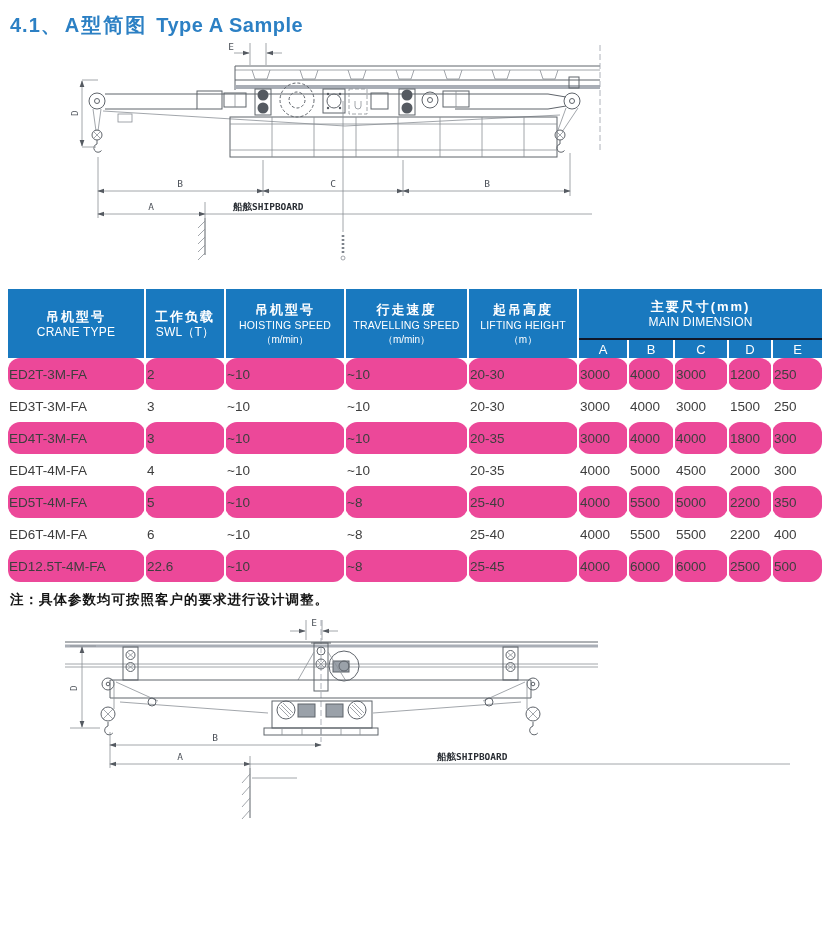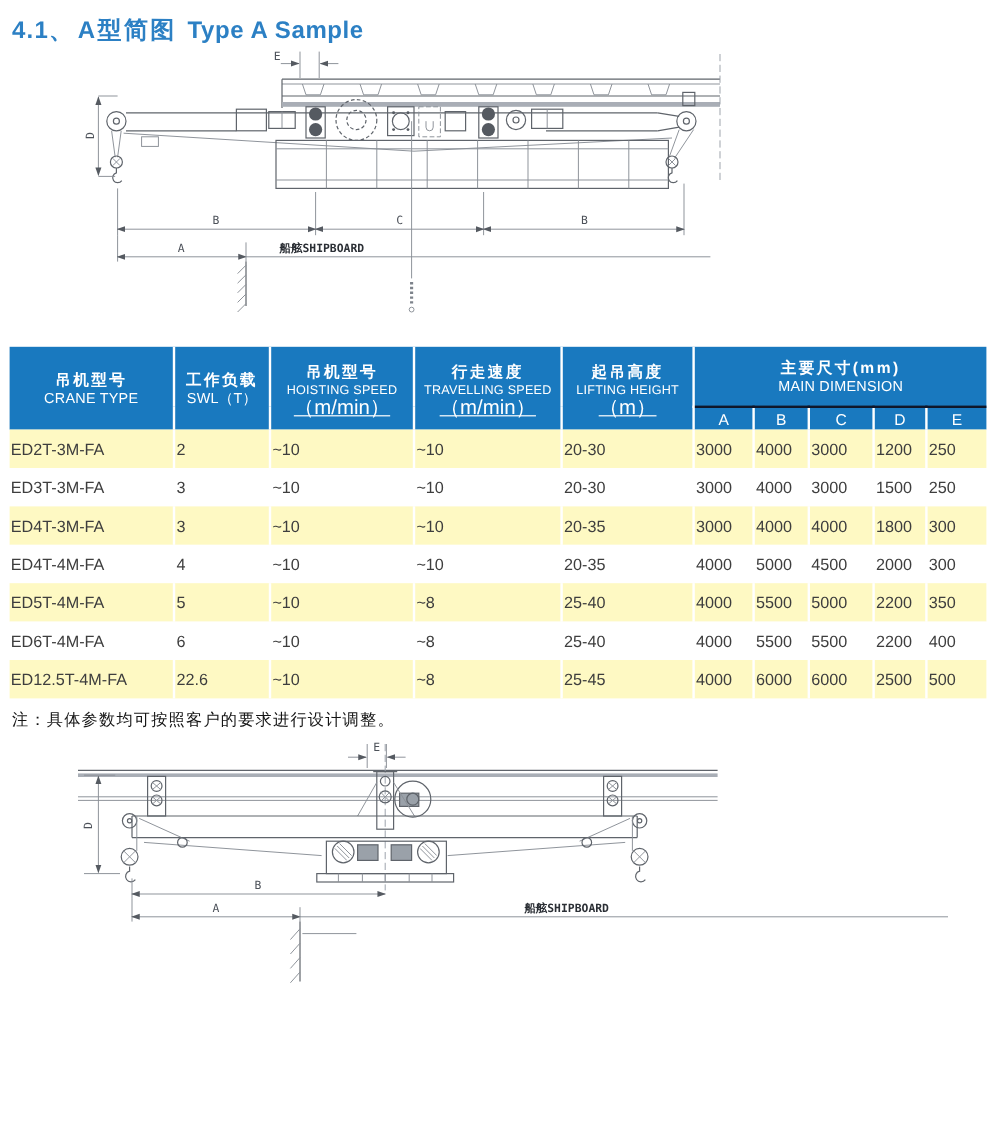--- a/index.html
+++ b/index.html
@@ -13,28 +13,28 @@
   #title-43{padding-top:24px;height:27px;}
   svg.drawing{display:block;}
   
   table.spec{table-layout:fixed;width:814px;margin-left:8px;border-collapse:collapse;}
   table.spec th{background:#1979bf;color:#fff;font-weight:normal;padding:0;vertical-align:middle;}
   table.spec .hrow1{height:50px;}
   table.spec .hrow2 th{height:18px;font-size:13px;}
   .h-zh{font-size:13px;font-weight:bold;letter-spacing:2px;line-height:17px;}
   .h-en{font-size:12px;line-height:15px;letter-spacing:0.2px;}
   .h-en.cond{font-size:10.5px;}
-  .h-unit{font-size:17px;line-height:14px;text-decoration:underline;}
+  .h-unit{font-size:10px;line-height:14px;}
   table.spec td{height:30px;font-size:13.5px;color:#3e3e3e;background:#fff;}
-  tr.stripe td{background:#fef9c3;}
+  tr.stripe td{background:#ec4899;border-radius:12px;}
   .br{border-right:2px solid #fff;}
   .bb{border-bottom:2px solid #0f172a;}
   
   .note{margin:9px 0 0 10px;color:#141414;font-size:13.5px;line-height:17.5px;}
-  .note-zh{font-weight:400;letter-spacing:1px;}
+  .note-zh{font-weight:700;letter-spacing:1px;}
   
   .ln{stroke:#5f646b;fill:none;stroke-width:1;}
   .thin{stroke:#8a8f96;fill:none;stroke-width:0.8;}
   .dash{stroke:#9aa0a8;fill:none;stroke-width:0.8;stroke-dasharray:6 3;}
   .dimtxt{font-family:"DejaVu Sans Mono","Liberation Mono",monospace;font-size:9.5px;fill:#4d525a;}
   .shiptxt{font-family:"DejaVu Sans Mono","Liberation Mono",monospace;font-size:9.5px;font-weight:bold;fill:#2b2f35;}
 </style>
 </head>
 <body>
 

